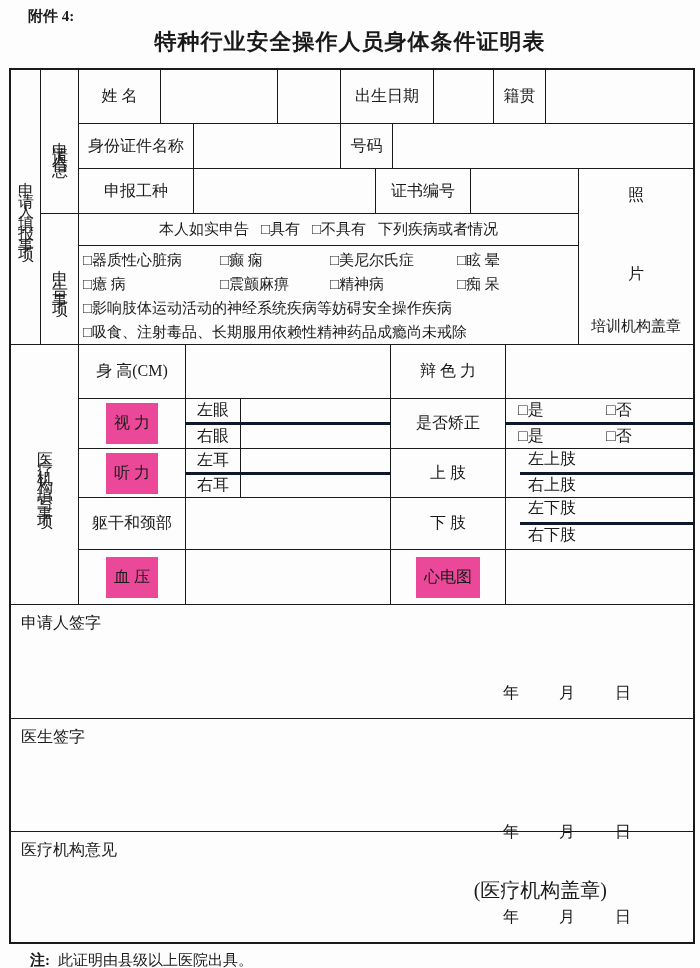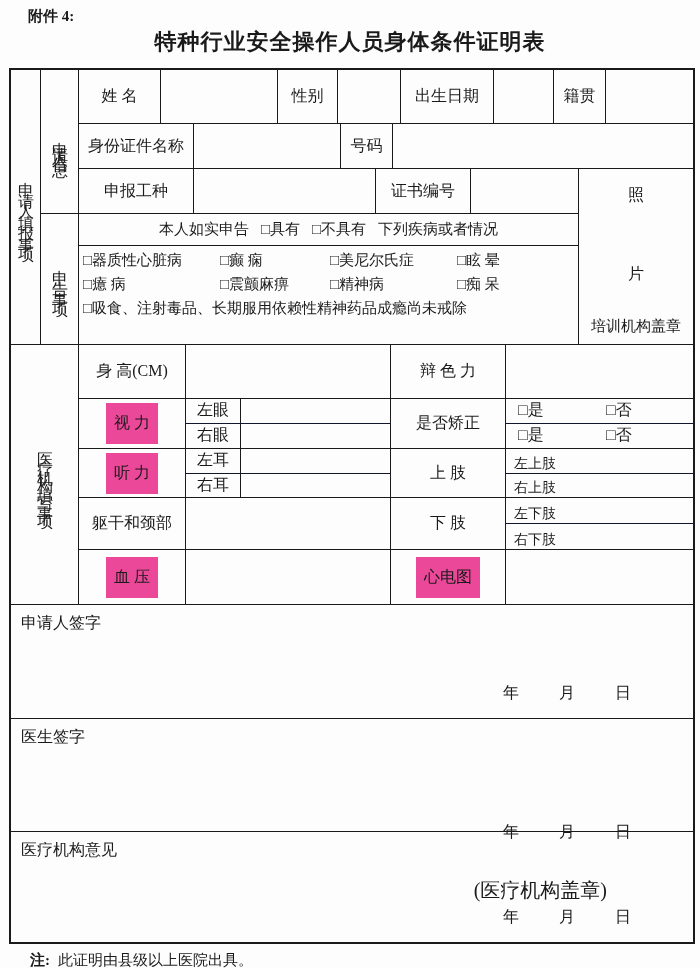--- a/index.html
+++ b/index.html
@@ -47,26 +47,26 @@
   
   .bandB { height:260px; }
   .vcolB { width:68px; display:flex; align-items:center; justify-content:center; }
   .vcolB .vtext { letter-spacing:9px; }
   .contentB { width:614px; display:flex; flex-direction:column; }
   .mrow1 { height:54px; } .mrow2 { height:50px; } .mrow3 { height:50px; }
   .mrow4 { height:52px; } .mrow5 { height:54px; }
   .mlab { width:107px; } .mval { width:205px; } .mlab2 { width:115px; } .mval2 { width:187px; }
   .twocell { display:flex; flex-direction:column; }
   .subrow { flex:1; display:flex; }
-  .subdiv { border-bottom:1px solid #0f172a; }
+  .subdiv { border-bottom:3px solid #0f172a; }
   .subl { width:55px; }
   .subv { flex:1; }
   .mlab-2line { line-height:22px; }
   .hl { background:#ec4899; padding:10px 8px; }
-  .limb-row { flex:1; display:flex; align-items:flex-end; padding-left:8px; font-size:14px; }
+  .limb-row { flex:1; display:flex; align-items:flex-start; padding-left:8px; font-size:16px;margin-left:14px; }
   .yn-row { flex:1; display:flex; align-items:center; padding-left:12px; font-size:16px; }
   .yn-row .yn1 { width:88px; }
 
   
   .sig { display:flex; flex-direction:column; }
   .sig1 { height:114px; } .sig2 { height:113px;gap:37px; } .sig3 { height:111px; }
   .sig-label { padding:8px 0 0 10px; font-size:16px; }
   .sig-blank { flex:1; }
   .date-row { display:flex; justify-content:flex-end; gap:40px; padding:0 62px 14px 0; font-size:16px; }
   .seal-row { display:flex; justify-content:flex-end; padding:16px 86px 0 0; font-size:20px; }
@@ -94,21 +94,20 @@
         </div>
         <div class="vcol2-bot">
           <span class="vtext">申告事项</span>
         </div>
       </div>
       <div class="contentA">
 
         <div class="r rowA1 bb">
           <div class="cell br" style="width:82px">姓  名</div>
           <div class="cell br" style="width:117px"></div>
-          <div class="cell br" style="width:60px">性别</div>
           <div class="cell br" style="width:63px"></div>
           <div class="cell br" style="width:93px">出生日期</div>
           <div class="cell br" style="width:60px"></div>
           <div class="cell br" style="width:52px">籍贯</div>
           <div class="cell" style="flex:1"></div>
         </div>
 
         <div class="r rowA2 bb">
           <div class="cell br" style="width:115px">身份证件名称</div>
           <div class="cell br" style="width:147px"></div>
@@ -135,20 +134,23 @@
                 <span class="w1">□器质性心脏病</span>
                 <span class="w2">□癫  痫</span>
                 <span class="w3">□美尼尔氏症</span>
                 <span>□眩  晕</span>
               </div>
               <div class="dline">
                 <span class="w1">□癔  病</span>
                 <span class="w2">□震颤麻痹</span>
                 <span class="w3">□精神病</span>
                 <span>□痴  呆</span>
+              </div>
+              <div class="dline">
+                <span>□影响肢体运动活动的神经系统疾病等妨碍安全操作疾病</span>
               </div>
               <div class="dline">
                 <span>□吸食、注射毒品、长期服用依赖性精神药品成瘾尚未戒除</span>
               </div>
             </div>
           </div>
           <div class="photo-col">
             <span class="photo-zhao">照</span>
             <span class="photo-pian">片</span>
             <span class="photo-seal">培训机构盖章</span>

